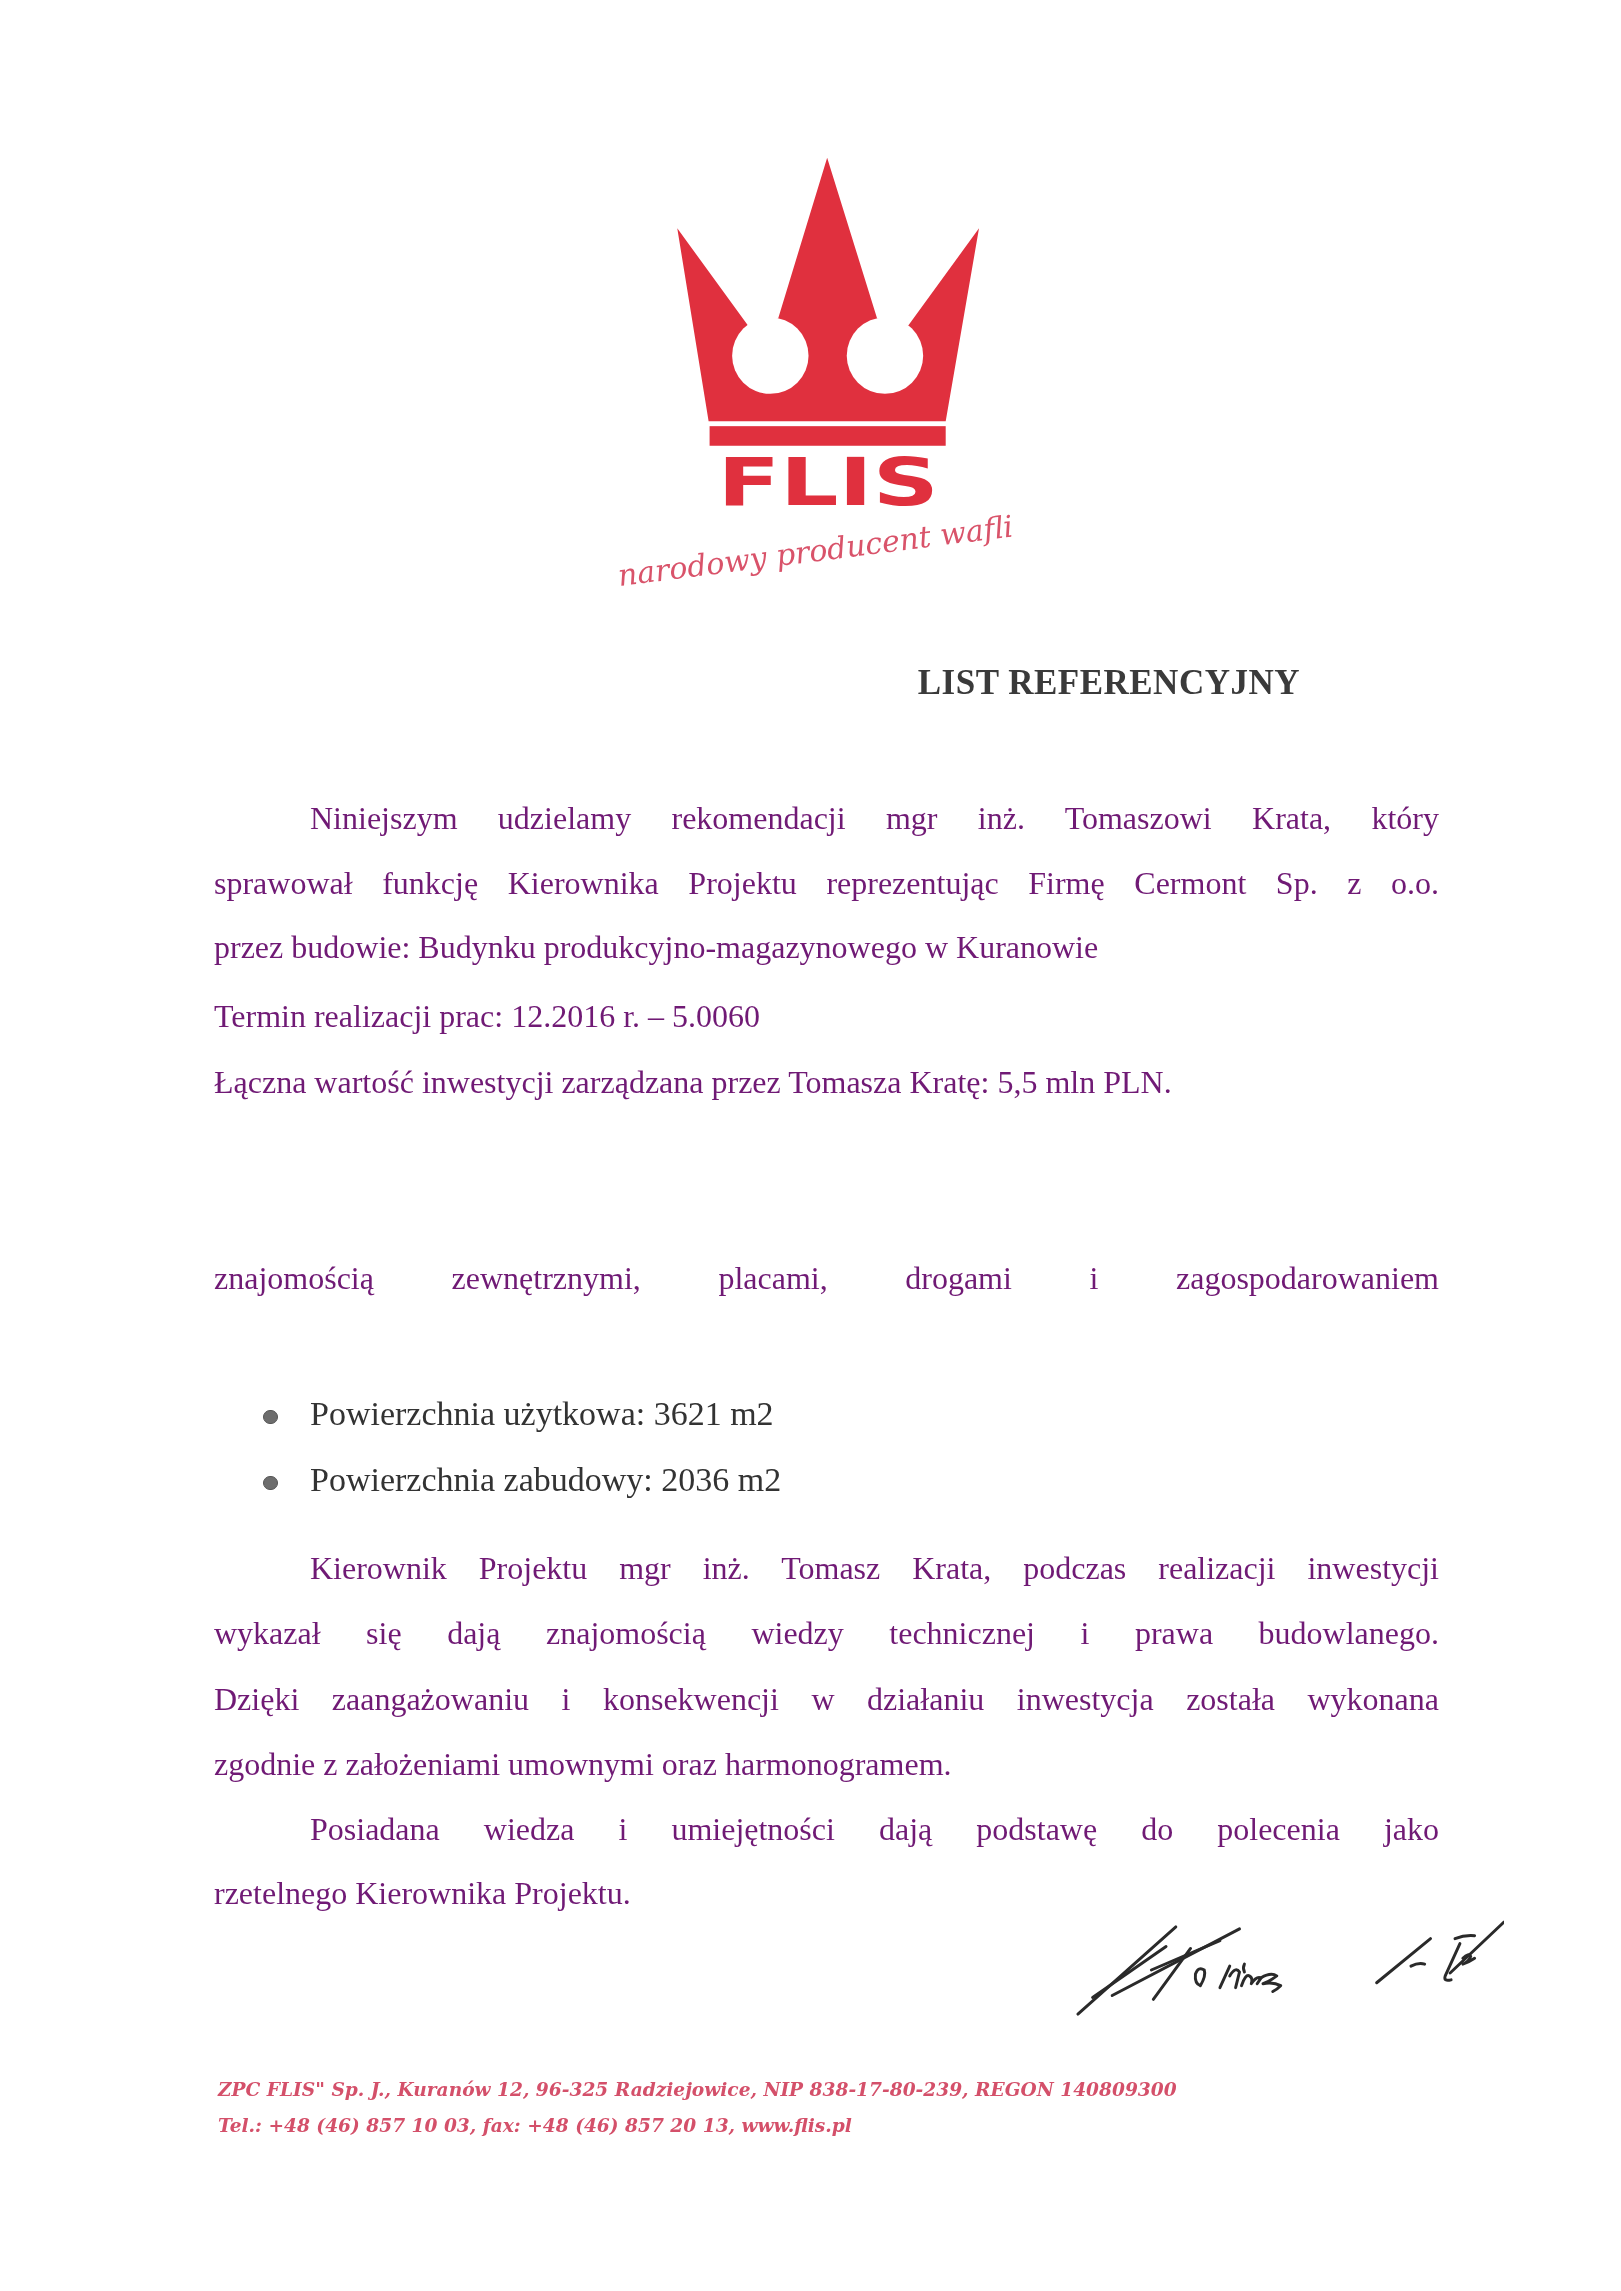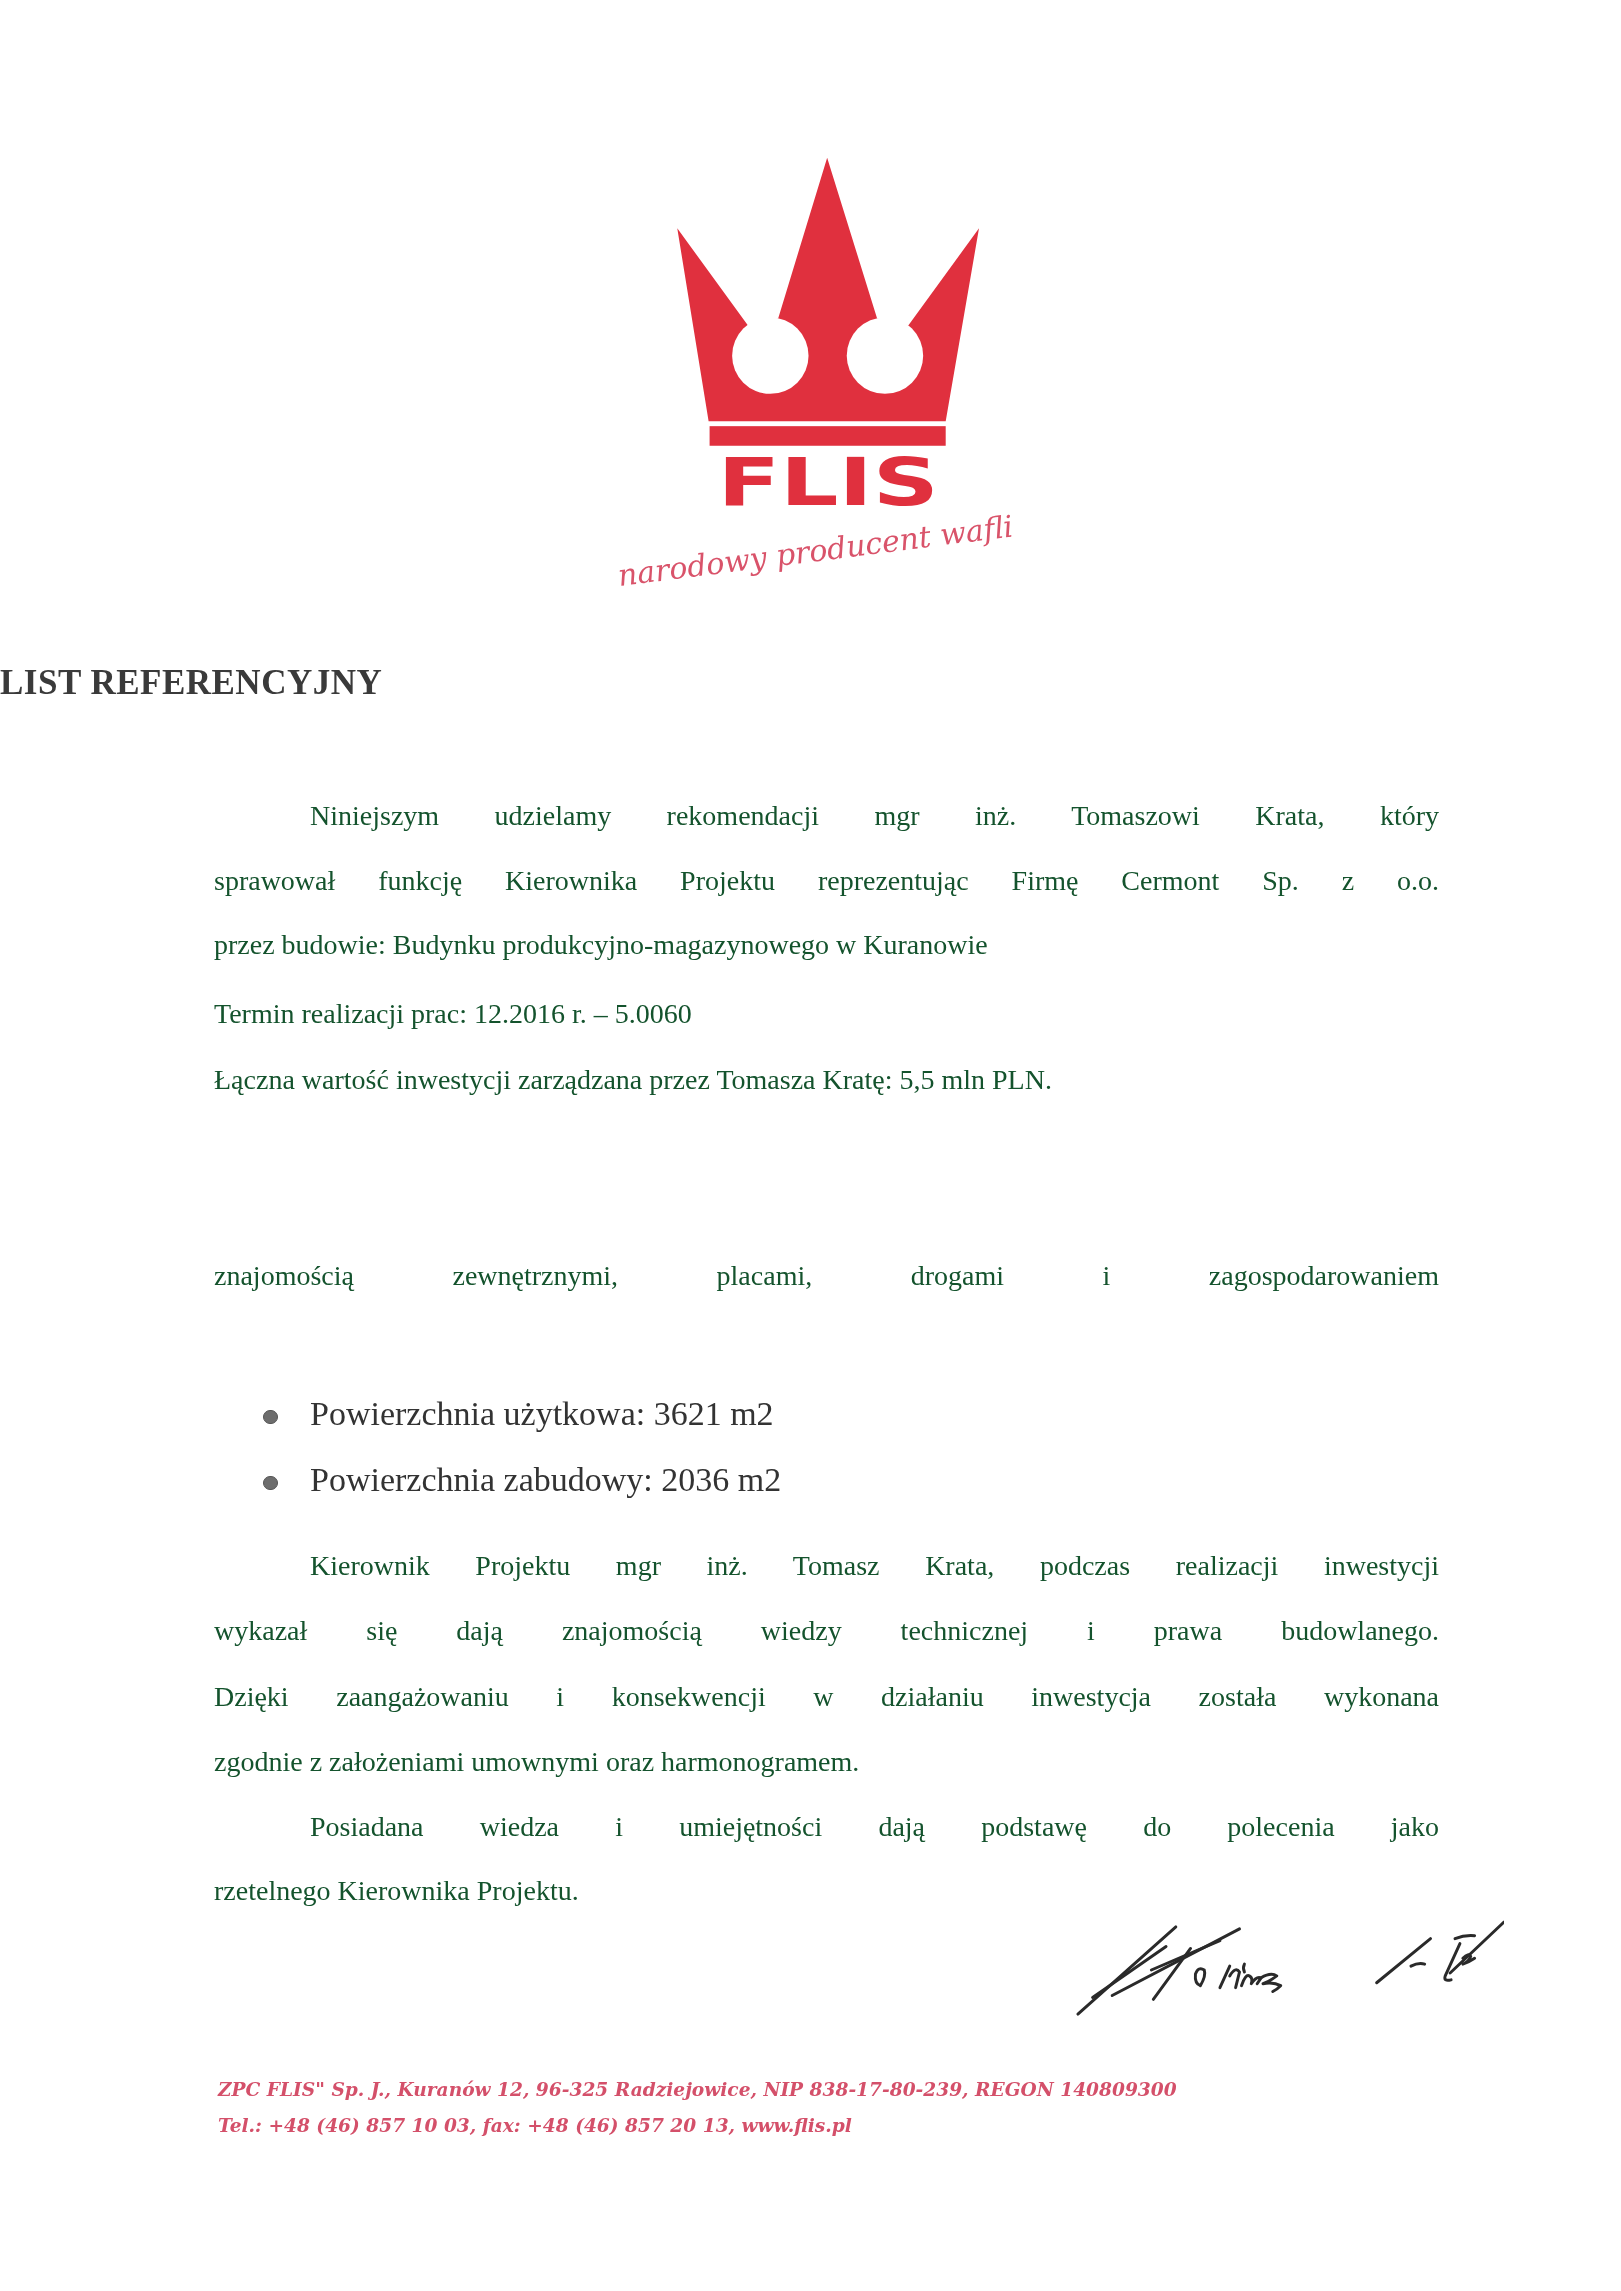--- a/index.html
+++ b/index.html
@@ -22,35 +22,35 @@
     color: #d9536a;
     white-space: nowrap;
     transform: rotate(-7.2deg);
     transform-origin: 0 100%;
     line-height: 1;
   }
   .title {
     position: absolute;
     left: 0; width: 1300px;
     top: 665px;
-    text-align: left;
+    text-align: right;
     font-family: "Liberation Serif", serif;
     font-weight: bold;
     font-size: 35px;
     color: #3a3a3a;
     letter-spacing: 0.5px;
     line-height: 1;
   }
   .line {
     position: absolute;
     left: 214px;
     width: 1225px;
     font-family: "Liberation Serif", serif;
-    font-size: 28px;
-    color: #14532d;
+    font-size: 32px;
+    color: #701a75;
     line-height: 1;
     white-space: nowrap;
   }
   .line.just { text-align: justify; text-align-last: justify; white-space: normal; }
   .line.indent { left: 310px; width: 1129px; }
   .bullet-row { position: absolute; left: 263px; font-family: "Liberation Serif", serif; font-size: 34px; color:#333; line-height:1; }
   .bullet-dot {
     position: absolute; left: 0; top: 12.7px;
     width: 12.7px; height: 12.7px; border-radius: 50%;
     background: #6d6d6d; border: 1px solid #555;

